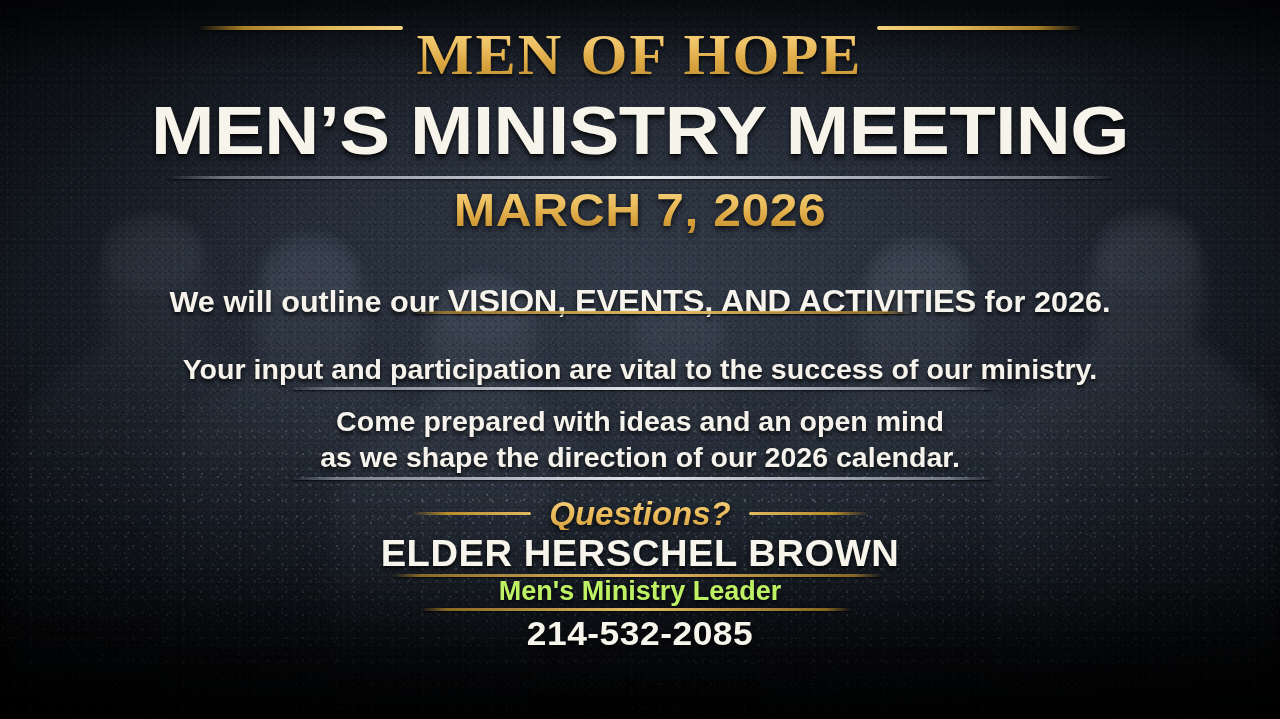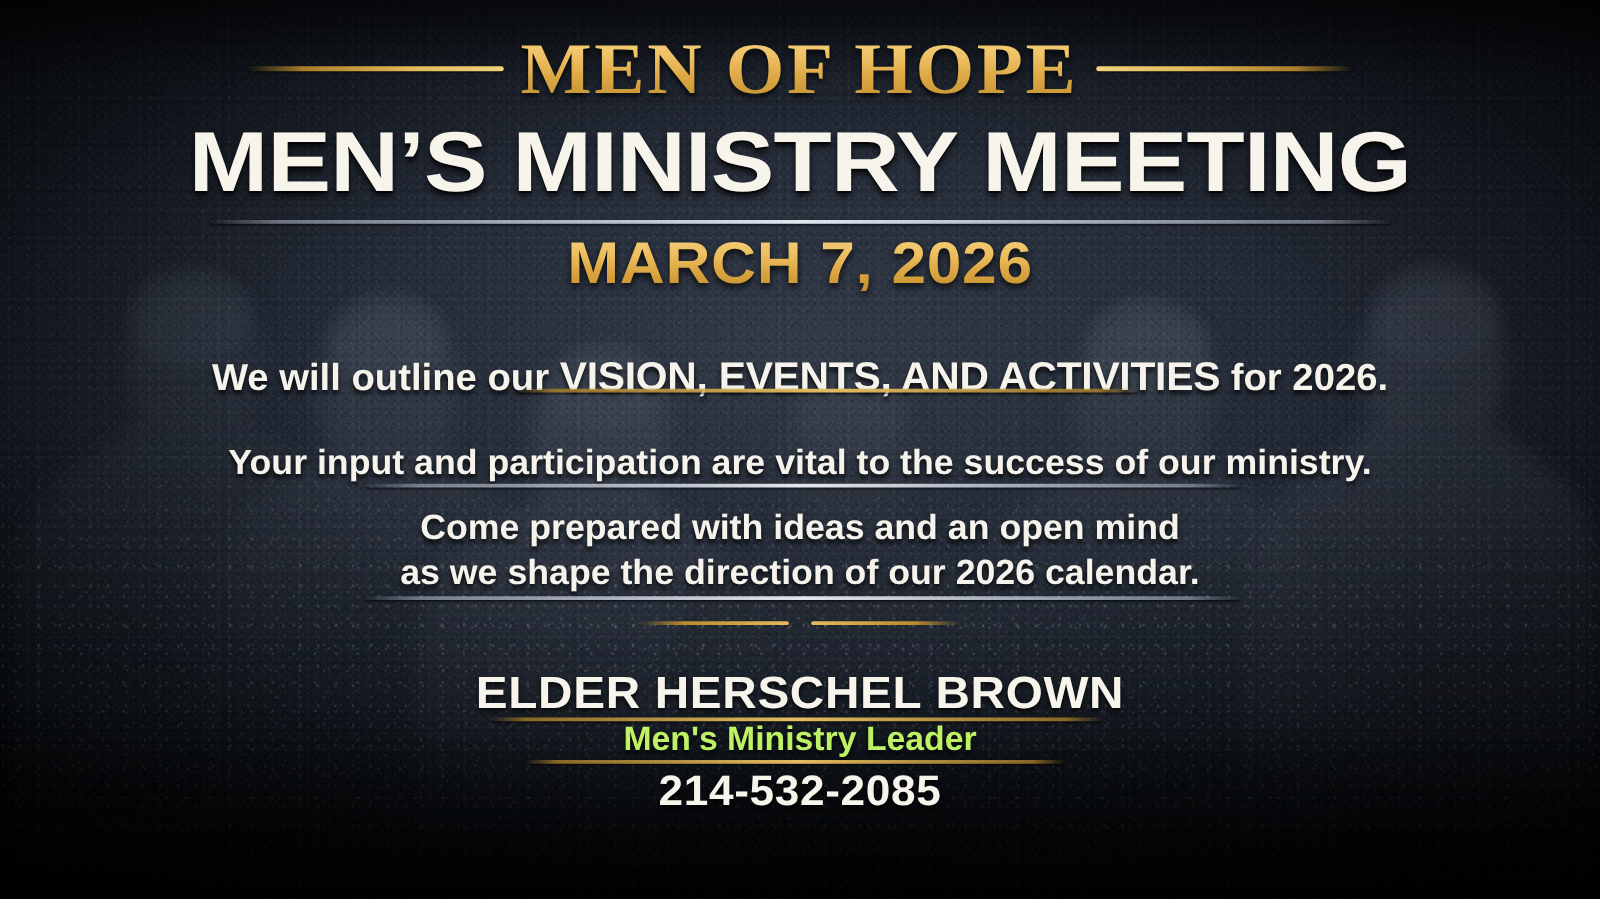--- a/index.html
+++ b/index.html
@@ -80,21 +80,20 @@
     position: absolute;
     inset: 0;
     text-align: center;
     color: #f6f3ec;
   }
 
   .kicker-row {
     position: absolute;
     top: 26px; left: 0; right: 0;
     display: flex;
-    align-items: center;
     justify-content: center;
     gap: 22px;
   }
   .rule-gold {
     height: 4px;
     width: 205px;
     background: linear-gradient(to right, rgba(201,150,44,0) 0%, #b8892b 16%, #e3bb5e 52%, #f0cd78 72%, #caa043 92%, rgba(201,150,44,0) 100%);
     border-radius: 2px;
     box-shadow: 0 1px 1px rgba(0,0,0,.6);
   }
@@ -352,20 +351,21 @@
 
     <div class="body-line" id="body-3">
       <div>Come prepared with ideas and an open mind</div>
       <div>as we shape the direction of our 2026 calendar.</div>
     </div>
 
     <div class="rule-silver" id="rule-below-block"></div>
 
     <div class="questions-row">
       <span class="rule-gold-sm left"></span>
+      <span class="questions">Questions?</span>
       <span class="rule-gold-sm right"></span>
     </div>
 
     <div class="contact-name">ELDER HERSCHEL BROWN</div>
     <div class="rule-gold-thin" id="rule-name"></div>
 
     <div class="contact-role">Men's Ministry Leader</div>
     <div class="rule-gold-thin" id="rule-role"></div>
 
     <div class="contact-phone">214-532-2085</div>

